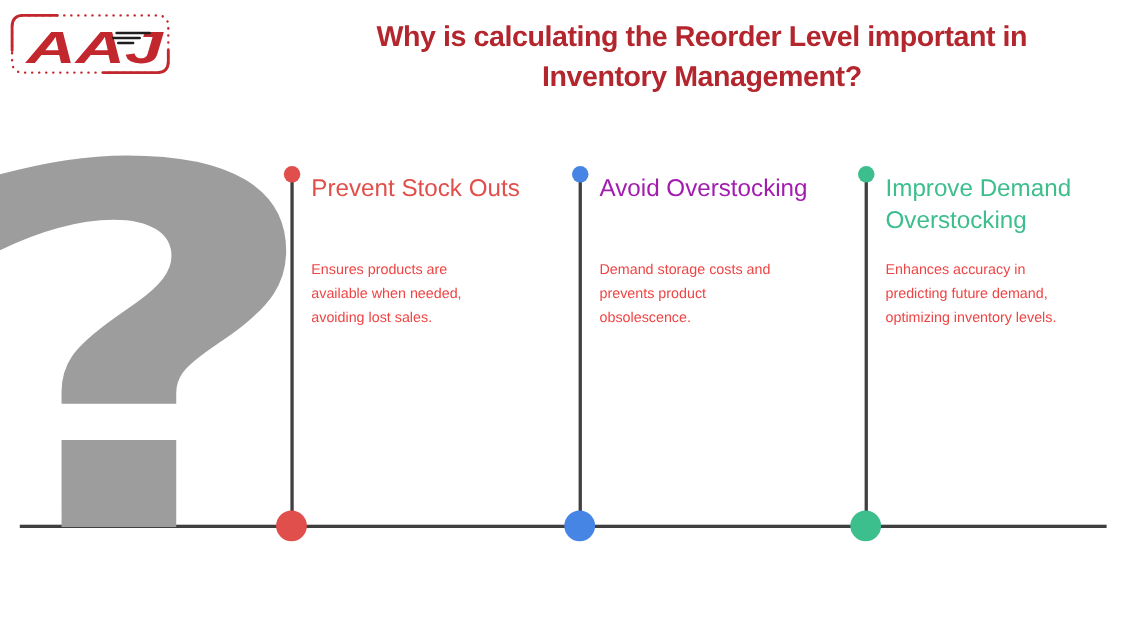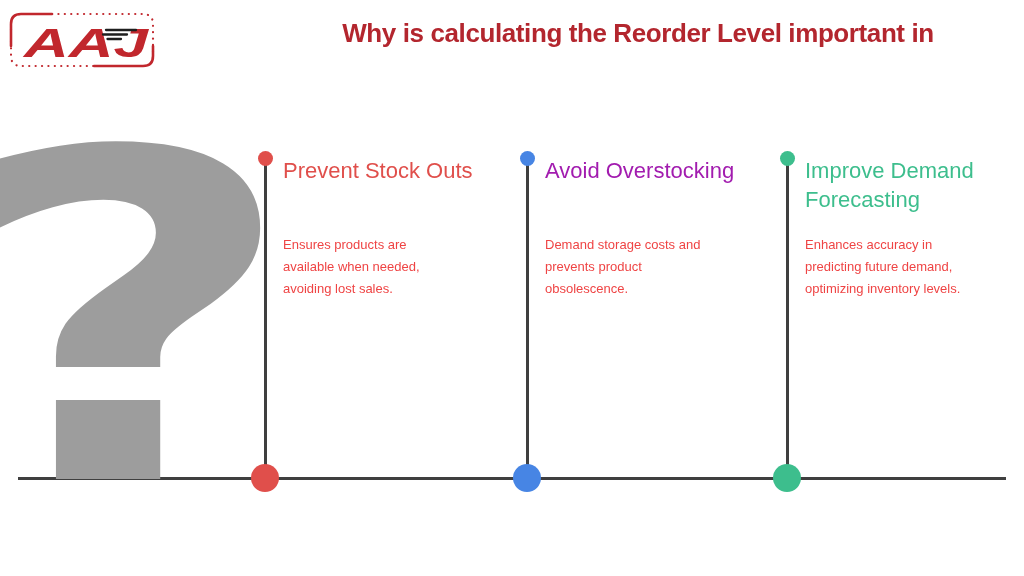--- a/index.html
+++ b/index.html
@@ -87,20 +87,21 @@
     <text class="logo-text" x="16" y="47" textLength="124" lengthAdjust="spacingAndGlyphs" fill="#C1272D">AAJ</text>
     <g stroke-width="2.3" stroke-linecap="round">
       <path d="M 98 20 H 128" stroke="#1E1E1E"></path>
       <path d="M 95 24.5 H 119" stroke="#1E1E1E"></path>
       <path d="M 99.5 29 H 113" stroke="#1E1E1E"></path>
     </g>
   </svg>
 
   <div class="title" style="color: rgb(179, 38, 46);">
     <div>Why is calculating the Reorder Level important in</div>
+    <div>Inventory Management?</div>
   </div>
 
   <div class="hline" style="background-color: rgb(63, 63, 63);"></div>
 
   <svg class="qmark-svg">
     <text class="qmark-text" text-anchor="middle" transform="translate(127,479) scale(1.3 1)" fill="#9D9D9D">?</text>
   </svg>
 
   <div class="vline v1" style="background-color: rgb(63, 63, 63);"></div>
   <div class="vline v2" style="background-color: rgb(63, 63, 63);"></div>
@@ -113,16 +114,16 @@
   <div class="dot-bottom b1" style="background-color: rgb(224, 79, 75);"></div>
   <div class="dot-bottom b2" style="background-color: rgb(71, 133, 228);"></div>
   <div class="dot-bottom b3" style="background-color: rgb(61, 190, 141);"></div>
 
   <div class="col-heading c1" style="color: rgb(224, 79, 75);">Prevent Stock Outs</div>
   <div class="col-desc c1">Ensures products are available when needed, avoiding lost sales.</div>
 
   <div class="col-heading c2" style="color: #a21caf;">Avoid Overstocking</div>
   <div class="col-desc c2">Demand storage costs and prevents product obsolescence.</div>
 
-  <div class="col-heading c3" style="color: rgb(61, 190, 141);">Improve Demand Forecasting</div>
+  <div class="col-heading c3" style="color: rgb(61, 190, 141);">Improve Demand Overstocking</div>
   <div class="col-desc c3">Enhances accuracy in predicting future demand, optimizing inventory levels.</div>
 
 </div>
 
 </body></html>

